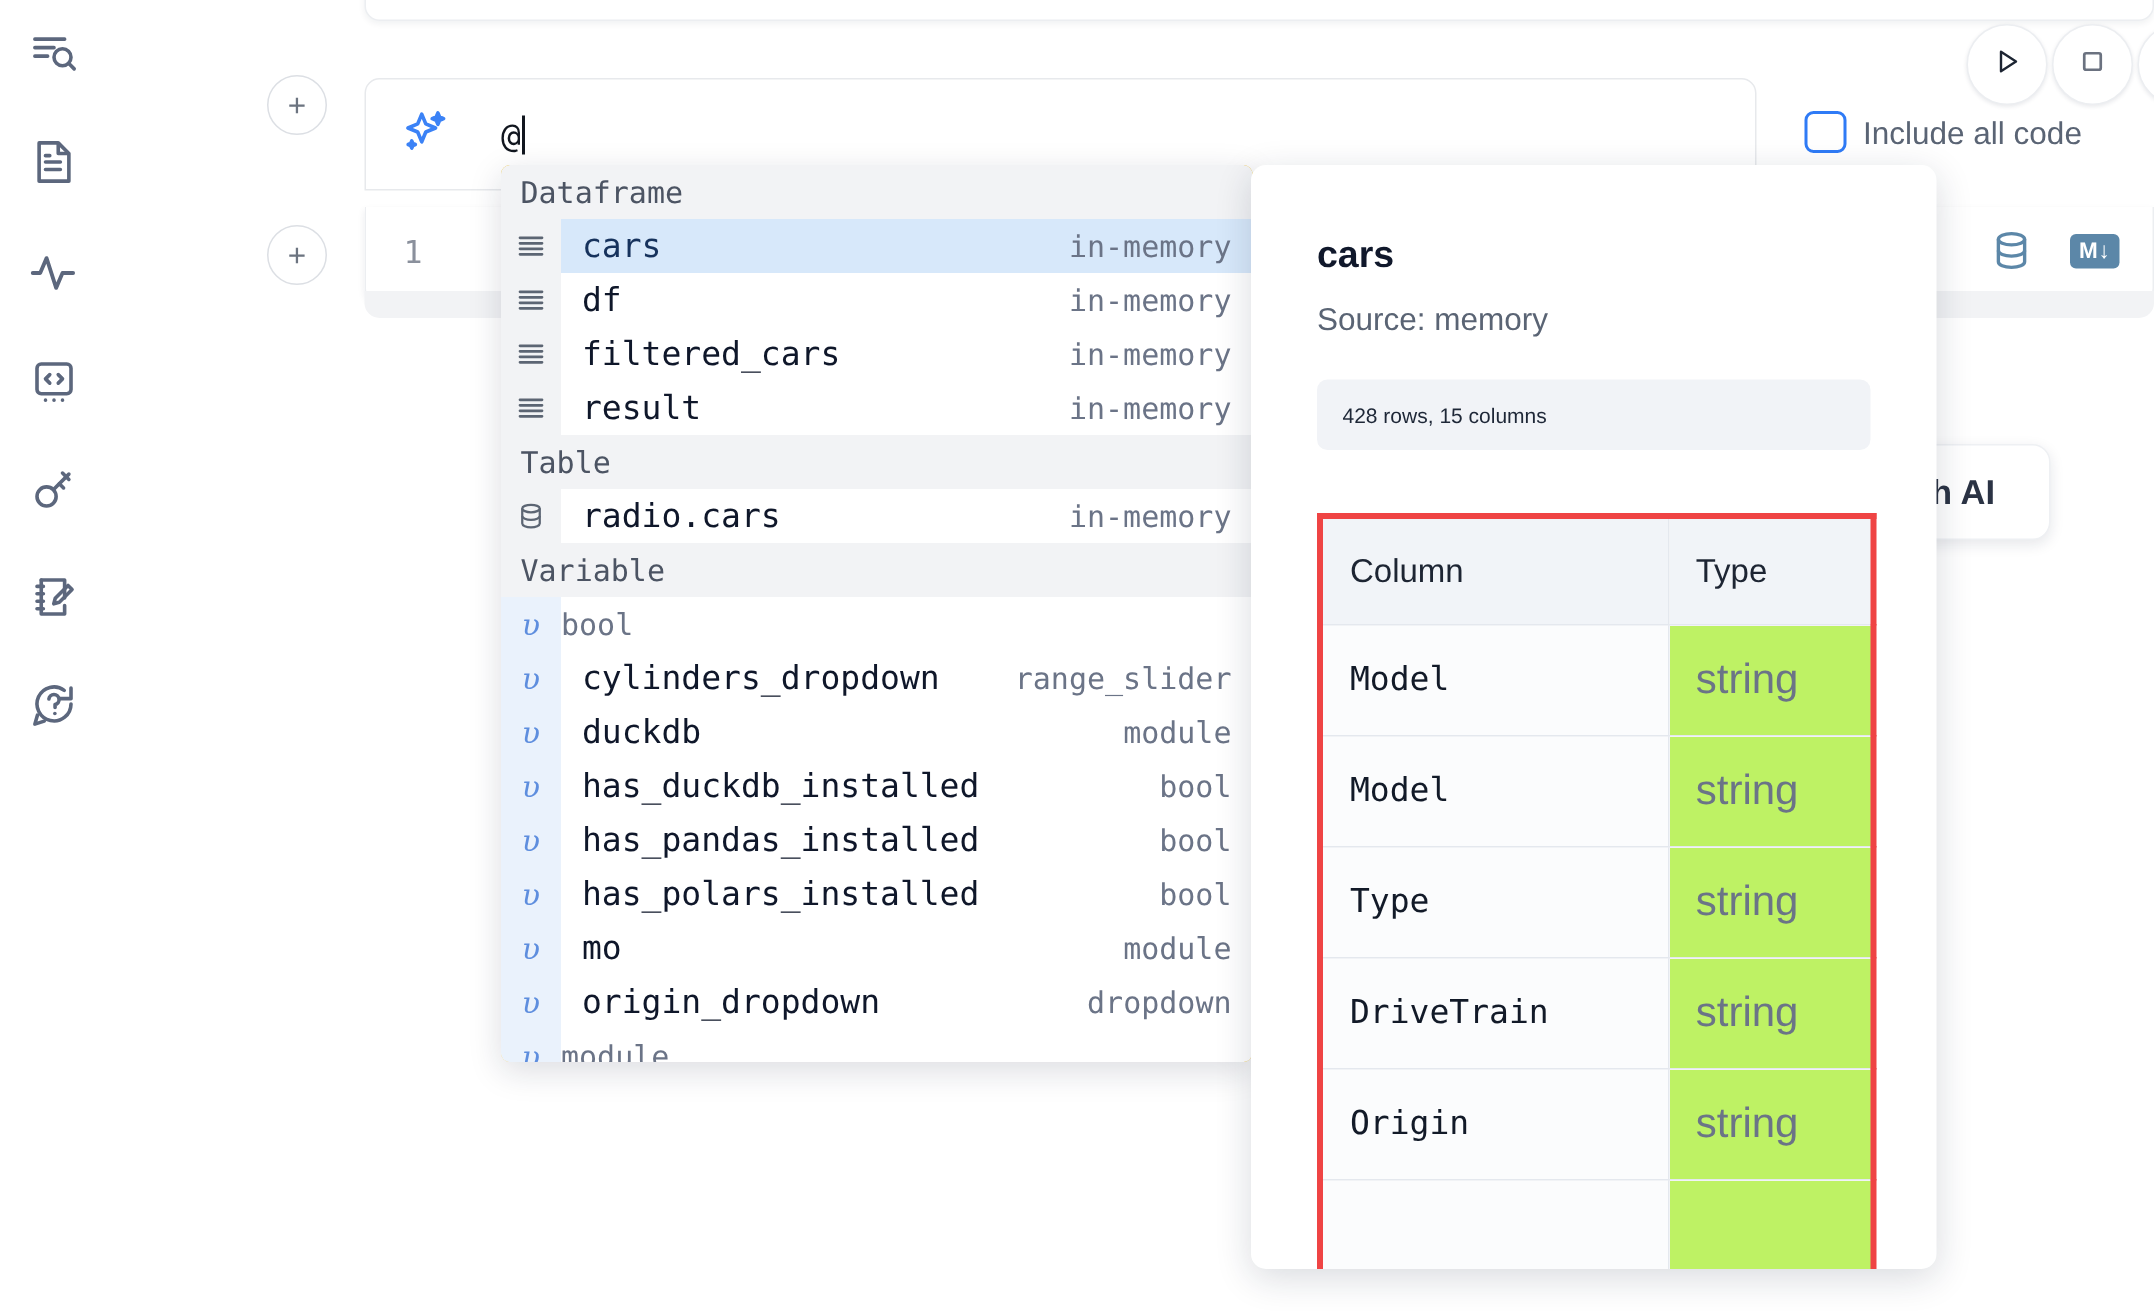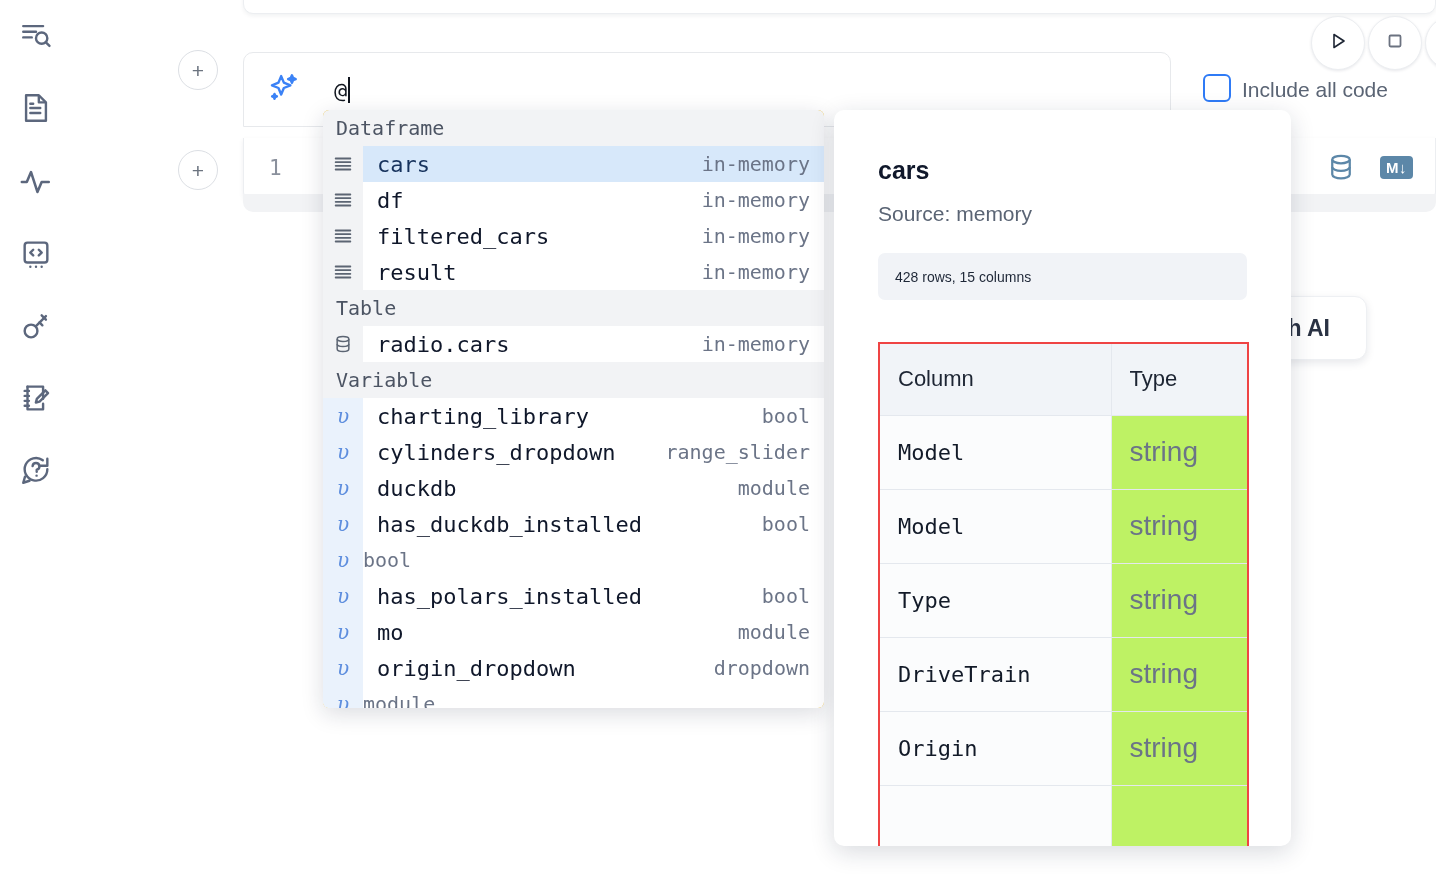--- a/index.html
+++ b/index.html
@@ -102,21 +102,21 @@
     position: absolute; left: 1163px; top: 296px; width: 204px; height: 64px;
     background: #ffffff; border: 1px solid #eef0f3; border-radius: 12px;
     box-shadow: 0 3px 9px rgba(20,30,55,0.10);
     display: flex; align-items: center; justify-content: flex-end;
     padding-right: 36px;
     font-size: 23px; font-weight: bold; color: #2b3344;
   }
 
   
   .ac-list {
-    position: absolute; left: 323px; top: 110px; width: 501px; height: 598px;
+    position: absolute; left: 334px; top: 110px; width: 501px; height: 598px;
     background: #eab308; border-radius: 6px;
     box-shadow: 0 6px 22px rgba(20,30,55,0.15);
     overflow: hidden; z-index: 20;
   }
   .ac-group {
     height: 36px; background: #f2f3f5; display: flex; align-items: center;
     padding-left: 13px;
     font-family: "DejaVu Sans Mono", monospace; font-size: 20px; color: #4c5463;
   }
   .ac-row {
@@ -149,21 +149,21 @@
   }
   .detail-title { font-size: 25px; font-weight: bold; color: #10182b; }
   .detail-source { margin-top: 17px; font-size: 21px; color: #5a6474; }
   .detail-pill {
     margin-top: 27px; height: 47px; background: #f1f3f7; border-radius: 7px;
     display: flex; align-items: center; padding-left: 17px;
     font-size: 14px; color: #1e2737;
   }
   .detail-table {
     margin-top: 42px; width: 369px; border-collapse: collapse;
-    border: 2px solid #ef4444; table-layout: fixed;
+    border: 4px solid #ef4444; table-layout: fixed;
   }
   .detail-table th, .detail-table td {
     border: 1px solid #e4e8ee; height: 74px; text-align: left; padding-left: 18px;
     font-weight: normal; overflow: hidden;
   }
   .detail-table th {
     background: #f1f4f8; font-size: 22px; color: #1d2533; height: 72px;
   }
   .detail-table td.col-name {
     font-family: "DejaVu Sans Mono", monospace; font-size: 22px; color: #121a28;
@@ -350,21 +350,20 @@
           </svg>
         </span>
         <span class="ac-name">radio.cars</span>
         <span class="ac-type">in-memory</span>
       </div>
       <div class="ac-group">Variable</div>
       <div class="ac-row var">
         <span class="ac-gutter">
           <span class="ac-var-icon">υ</span>
         </span>
-        <span class="ac-name">charting_library</span>
         <span class="ac-type">bool</span>
       </div>
       <div class="ac-row var">
         <span class="ac-gutter">
           <span class="ac-var-icon">υ</span>
         </span>
         <span class="ac-name">cylinders_dropdown</span>
         <span class="ac-type">range_slider</span>
       </div>
       <div class="ac-row var">
@@ -378,20 +377,21 @@
         <span class="ac-gutter">
           <span class="ac-var-icon">υ</span>
         </span>
         <span class="ac-name">has_duckdb_installed</span>
         <span class="ac-type">bool</span>
       </div>
       <div class="ac-row var">
         <span class="ac-gutter">
           <span class="ac-var-icon">υ</span>
         </span>
+        <span class="ac-name">has_pandas_installed</span>
         <span class="ac-type">bool</span>
       </div>
       <div class="ac-row var">
         <span class="ac-gutter">
           <span class="ac-var-icon">υ</span>
         </span>
         <span class="ac-name">has_polars_installed</span>
         <span class="ac-type">bool</span>
       </div>
       <div class="ac-row var">

